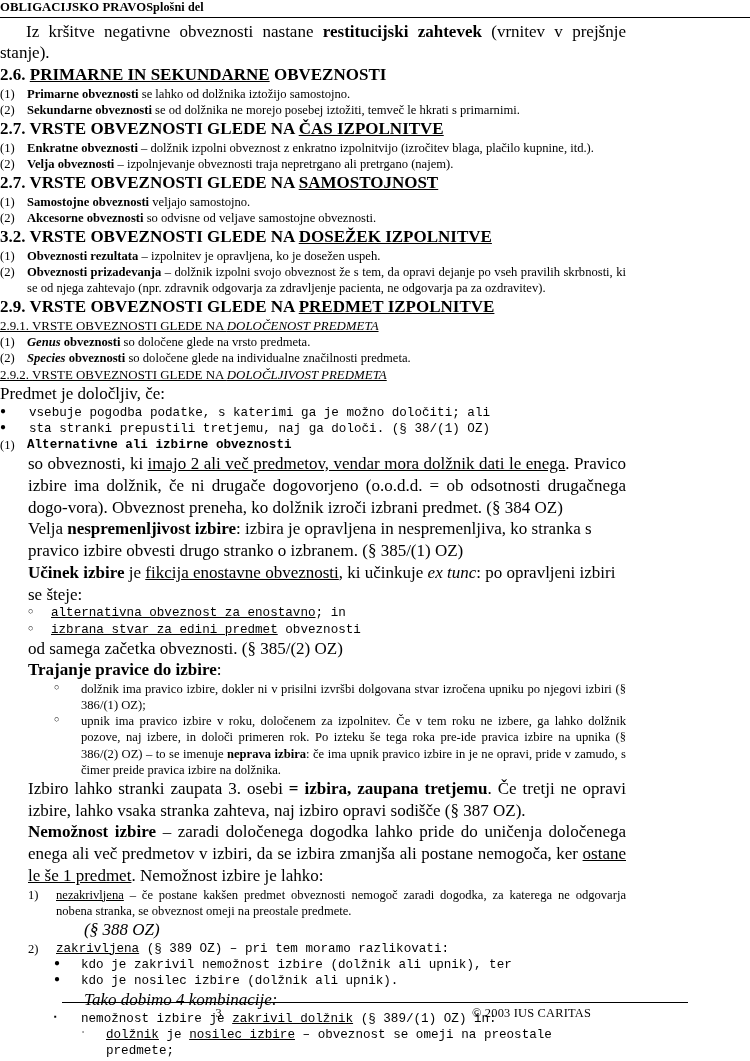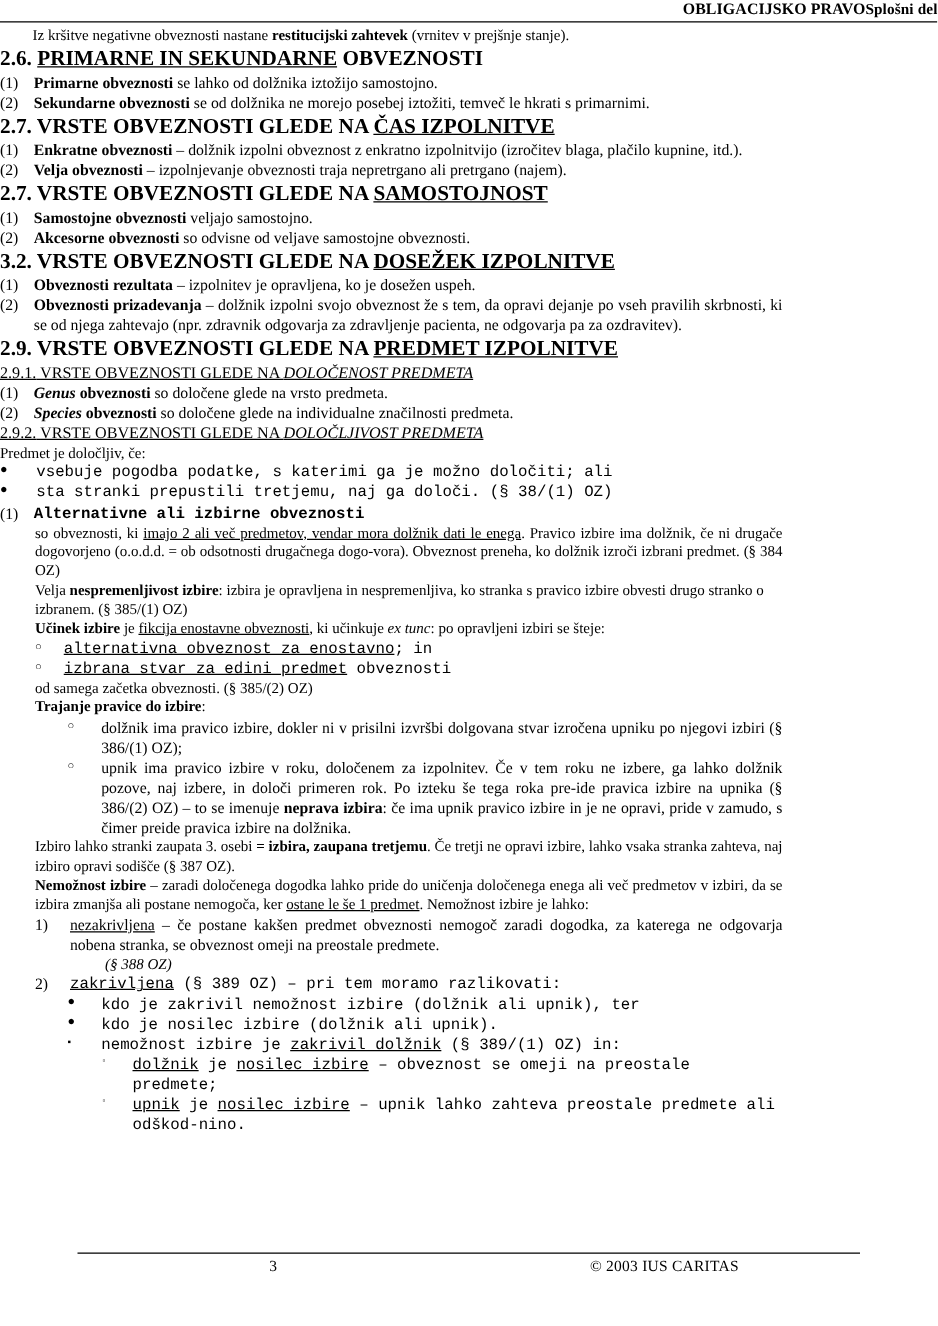--- a/index.html
+++ b/index.html
@@ -25,36 +25,36 @@
   .content {
     position: absolute;
     left: 62px;
     top: 42px;
     width: 626px;
   }
 
   
   .runhead {
     display: flex;
-    justify-content: flex-end;
+    justify-content: flex-start;
     align-items: baseline;
     font-weight: bold;
     font-size: 12.5px;
     line-height: 1.15;
     padding-bottom: 2px;
     border-bottom: 1.1px solid #000;
     margin-bottom: 3px;
     letter-spacing: 0.1px;
   }
   .runhead .left { font-size: 12.7px; }
   .runhead .right { font-size: 12.2px; }
 
   
   .blk {
-    font-size: 12px;
+    font-size: 17px;
     line-height: 1.28;
     text-align: justify;
     margin: 0;
     padding: 0;
   }
   .nj { text-align: left; }
 
   b, .b { font-weight: bold; }
   i, .i { font-style: italic; }
   u, .u { text-decoration: underline; }
@@ -297,20 +297,21 @@
 
     <div class="row lvl-dot2 nojust">
       <span class="mk bullet-dot">●</span>
       <span class="bd">kdo je zakrivil nemožnost izbire (dolžnik ali upnik), ter</span>
     </div>
     <div class="row lvl-dot2 nojust">
       <span class="mk bullet-dot">●</span>
       <span class="bd">kdo je nosilec izbire (dolžnik ali upnik).</span>
     </div>
 
+    <p class="blk ind-54 nj">Tako dobimo 4 kombinacije:</p>
 
     <div class="row lvl-sq nojust">
       <span class="mk bullet-sq">▪</span>
       <span class="bd"><span>nemožnost izbire je </span><u>zakrivil dolžnik</u><span> (§ 389/(1) OZ) in:</span></span>
     </div>
 
     <div class="row lvl-sq2 nojust">
       <span class="mk bullet-sq2">▫</span>
       <span class="bd"><u>dolžnik</u><span> je </span><u>nosilec izbire</u><span> – obveznost se omeji na preostale predmete;</span></span>
     </div>

